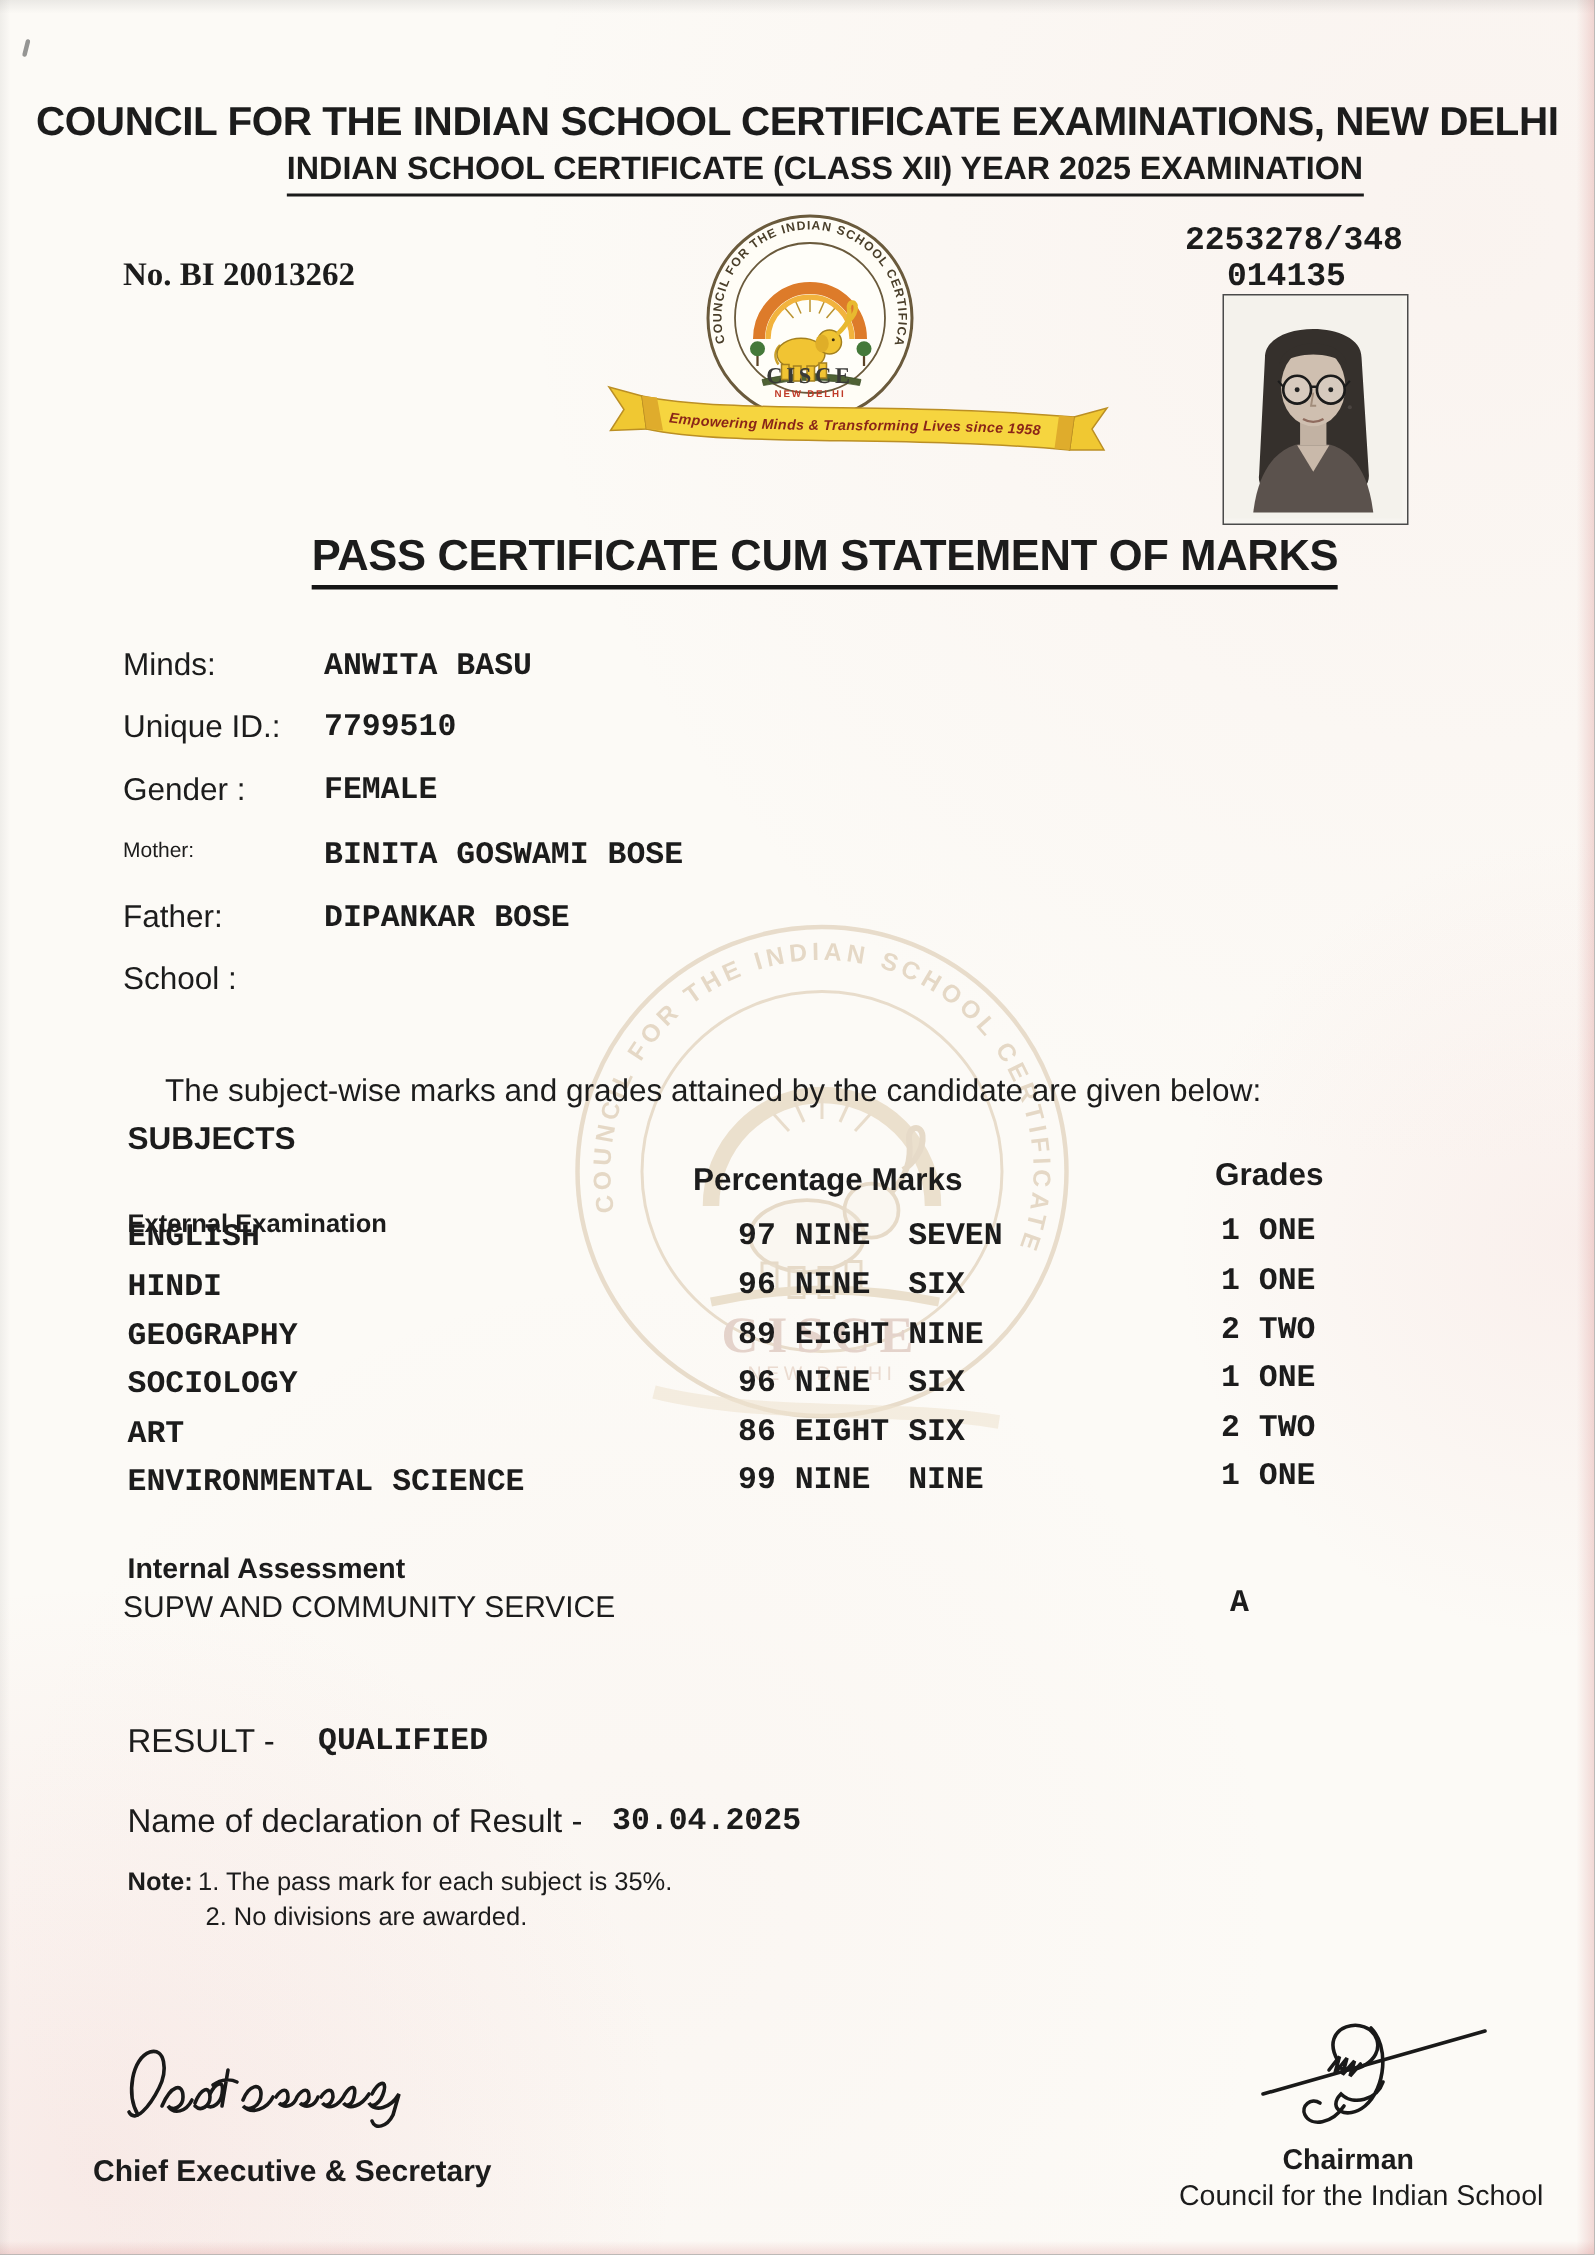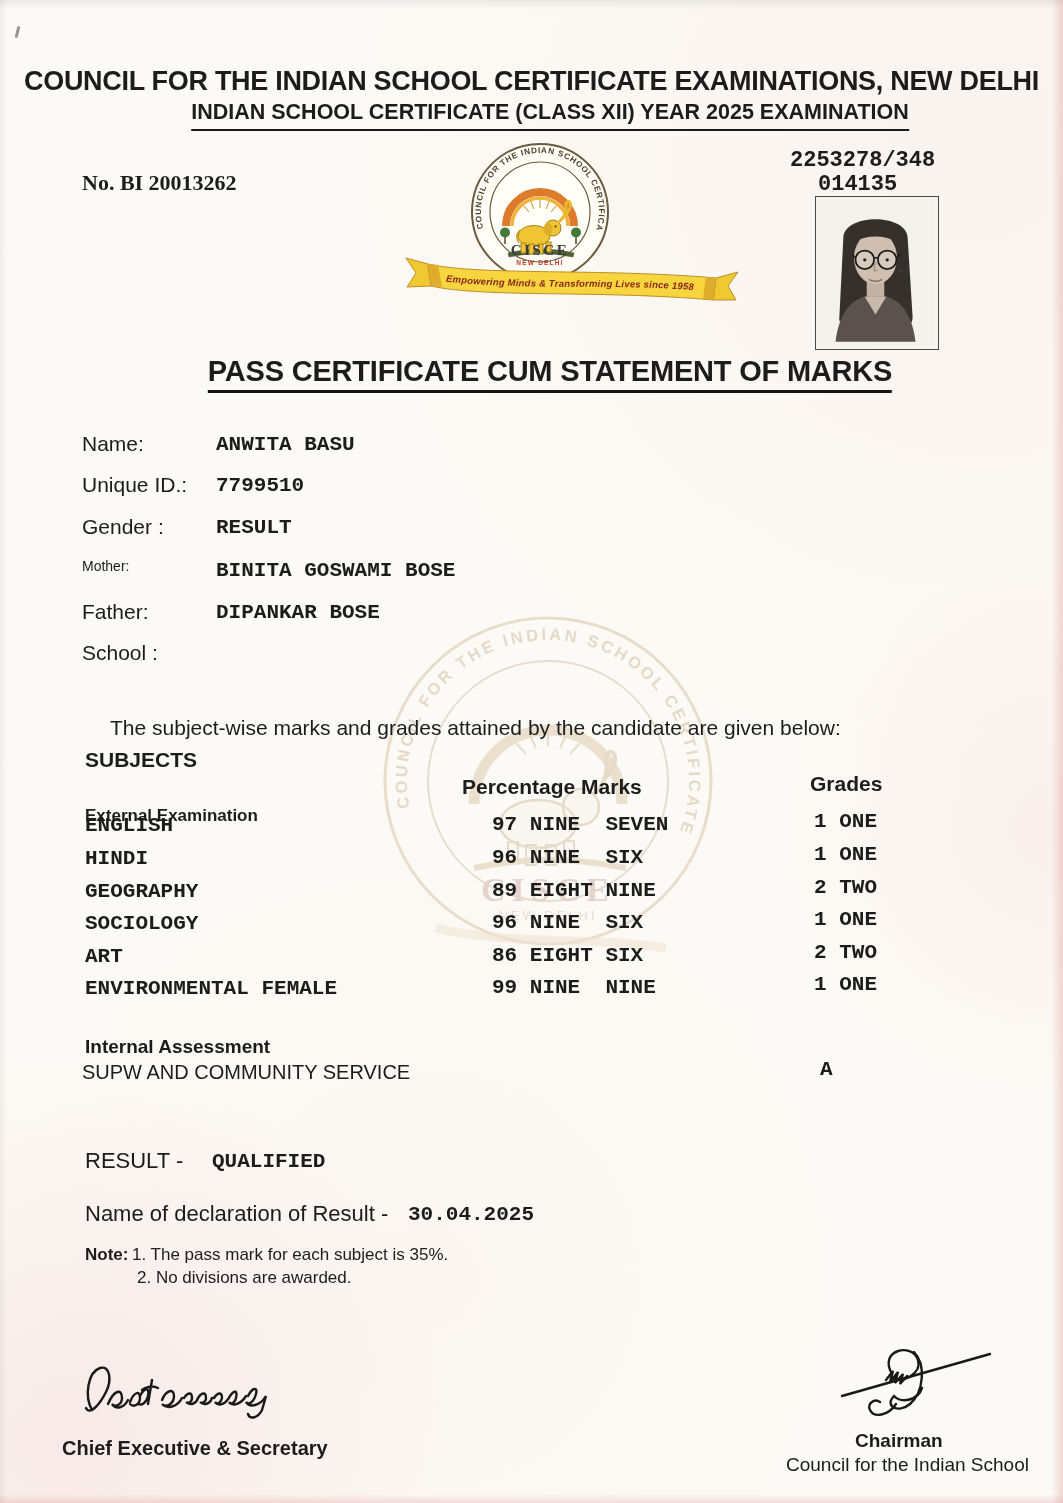--- a/index.html
+++ b/index.html
@@ -143,26 +143,26 @@
     <path d="M26,124 L29,146 L40,147 L36,125 Z" fill="#dfac2c"></path>
     <path d="M314,138 L311,160 L301,159 L304,137 Z" fill="#dfac2c"></path>
     <path id="ribbonpath" d="M40,141 C115,151 215,143 303,151" fill="none"></path>
     <text font-size="9.5" font-weight="bold" font-style="italic" fill="#8a2518" letter-spacing="0.2">
       <textPath href="#ribbonpath" startOffset="4">Empowering Minds &amp; Transforming Lives since 1958</textPath>
     </text>
   </svg>
 
   <div class="abs b title-underline center-x" style="left:550px;top:355px;font-size:29px;letter-spacing:-0.2px;white-space:nowrap;">PASS CERTIFICATE CUM STATEMENT OF MARKS</div>
 
-  <div class="abs" style="left:82px;top:432px;font-size:21px;">Name:</div>
+  <div class="abs" style="left:82px;top:432px;font-size:21px;">Minds:</div>
   <div class="abs mono" style="left:216px;top:433px;font-size:21px;">ANWITA BASU</div>
   <div class="abs" style="left:82px;top:473px;font-size:21px;">Unique ID.:</div>
   <div class="abs mono" style="left:216px;top:474px;font-size:21px;">7799510</div>
   <div class="abs" style="left:82px;top:515px;font-size:21px;">Gender :</div>
-  <div class="abs mono" style="left:216px;top:516px;font-size:21px;">RESULT</div>
+  <div class="abs mono" style="left:216px;top:516px;font-size:21px;">FEMALE</div>
   <div class="abs" style="left:82px;top:558px;font-size:14px;text-align:right;">Mother:</div>
   <div class="abs mono" style="left:216px;top:559px;font-size:21px;">BINITA GOSWAMI BOSE</div>
   <div class="abs" style="left:82px;top:600px;font-size:21px;">Father:</div>
   <div class="abs mono" style="left:216px;top:601px;font-size:21px;">DIPANKAR BOSE</div>
   <div class="abs" style="left:82px;top:641px;font-size:21px;">School :</div>
 
   <div class="abs" style="left:82px;top:716px;font-size:21px;margin-left:28px;">The subject-wise marks and grades attained by the candidate are given below:</div>
 
   <div class="abs b" style="left:85px;top:748px;font-size:21px;">SUBJECTS</div>
   <div class="abs b" style="left:85px;top:777px;font-size:17px;margin-top:29px;">External Examination</div>
@@ -182,21 +182,21 @@
   <div class="abs mono" style="left:814px;top:876px;font-size:21px;">2 TWO</div>
 
   <div class="abs mono" style="left:85px;top:912px;font-size:21px;">SOCIOLOGY</div>
   <div class="abs mono pre" style="left:462px;top:911px;font-size:21px;">96 NINE  SIX</div>
   <div class="abs mono" style="left:814px;top:908px;font-size:21px;">1 ONE</div>
 
   <div class="abs mono" style="left:85px;top:945px;font-size:21px;">ART</div>
   <div class="abs mono pre" style="left:462px;top:944px;font-size:21px;">86 EIGHT SIX</div>
   <div class="abs mono" style="left:814px;top:941px;font-size:21px;">2 TWO</div>
 
-  <div class="abs mono" style="left:85px;top:977px;font-size:21px;">ENVIRONMENTAL FEMALE</div>
+  <div class="abs mono" style="left:85px;top:977px;font-size:21px;">ENVIRONMENTAL SCIENCE</div>
   <div class="abs mono pre" style="left:462px;top:976px;font-size:21px;">99 NINE  NINE</div>
   <div class="abs mono" style="left:814px;top:973px;font-size:21px;">1 ONE</div>
 
   <div class="abs b" style="left:85px;top:1036px;font-size:19px;">Internal Assessment</div>
   <div class="abs" style="left:82px;top:1061px;font-size:20px;">SUPW AND COMMUNITY SERVICE</div>
   <div class="abs mono" style="left:820px;top:1058px;font-size:21px;">A</div>
 
   <div class="abs" style="left:85px;top:1148px;font-size:22px;">RESULT -</div>
   <div class="abs mono" style="left:212px;top:1150px;font-size:21px;">QUALIFIED</div>
 

